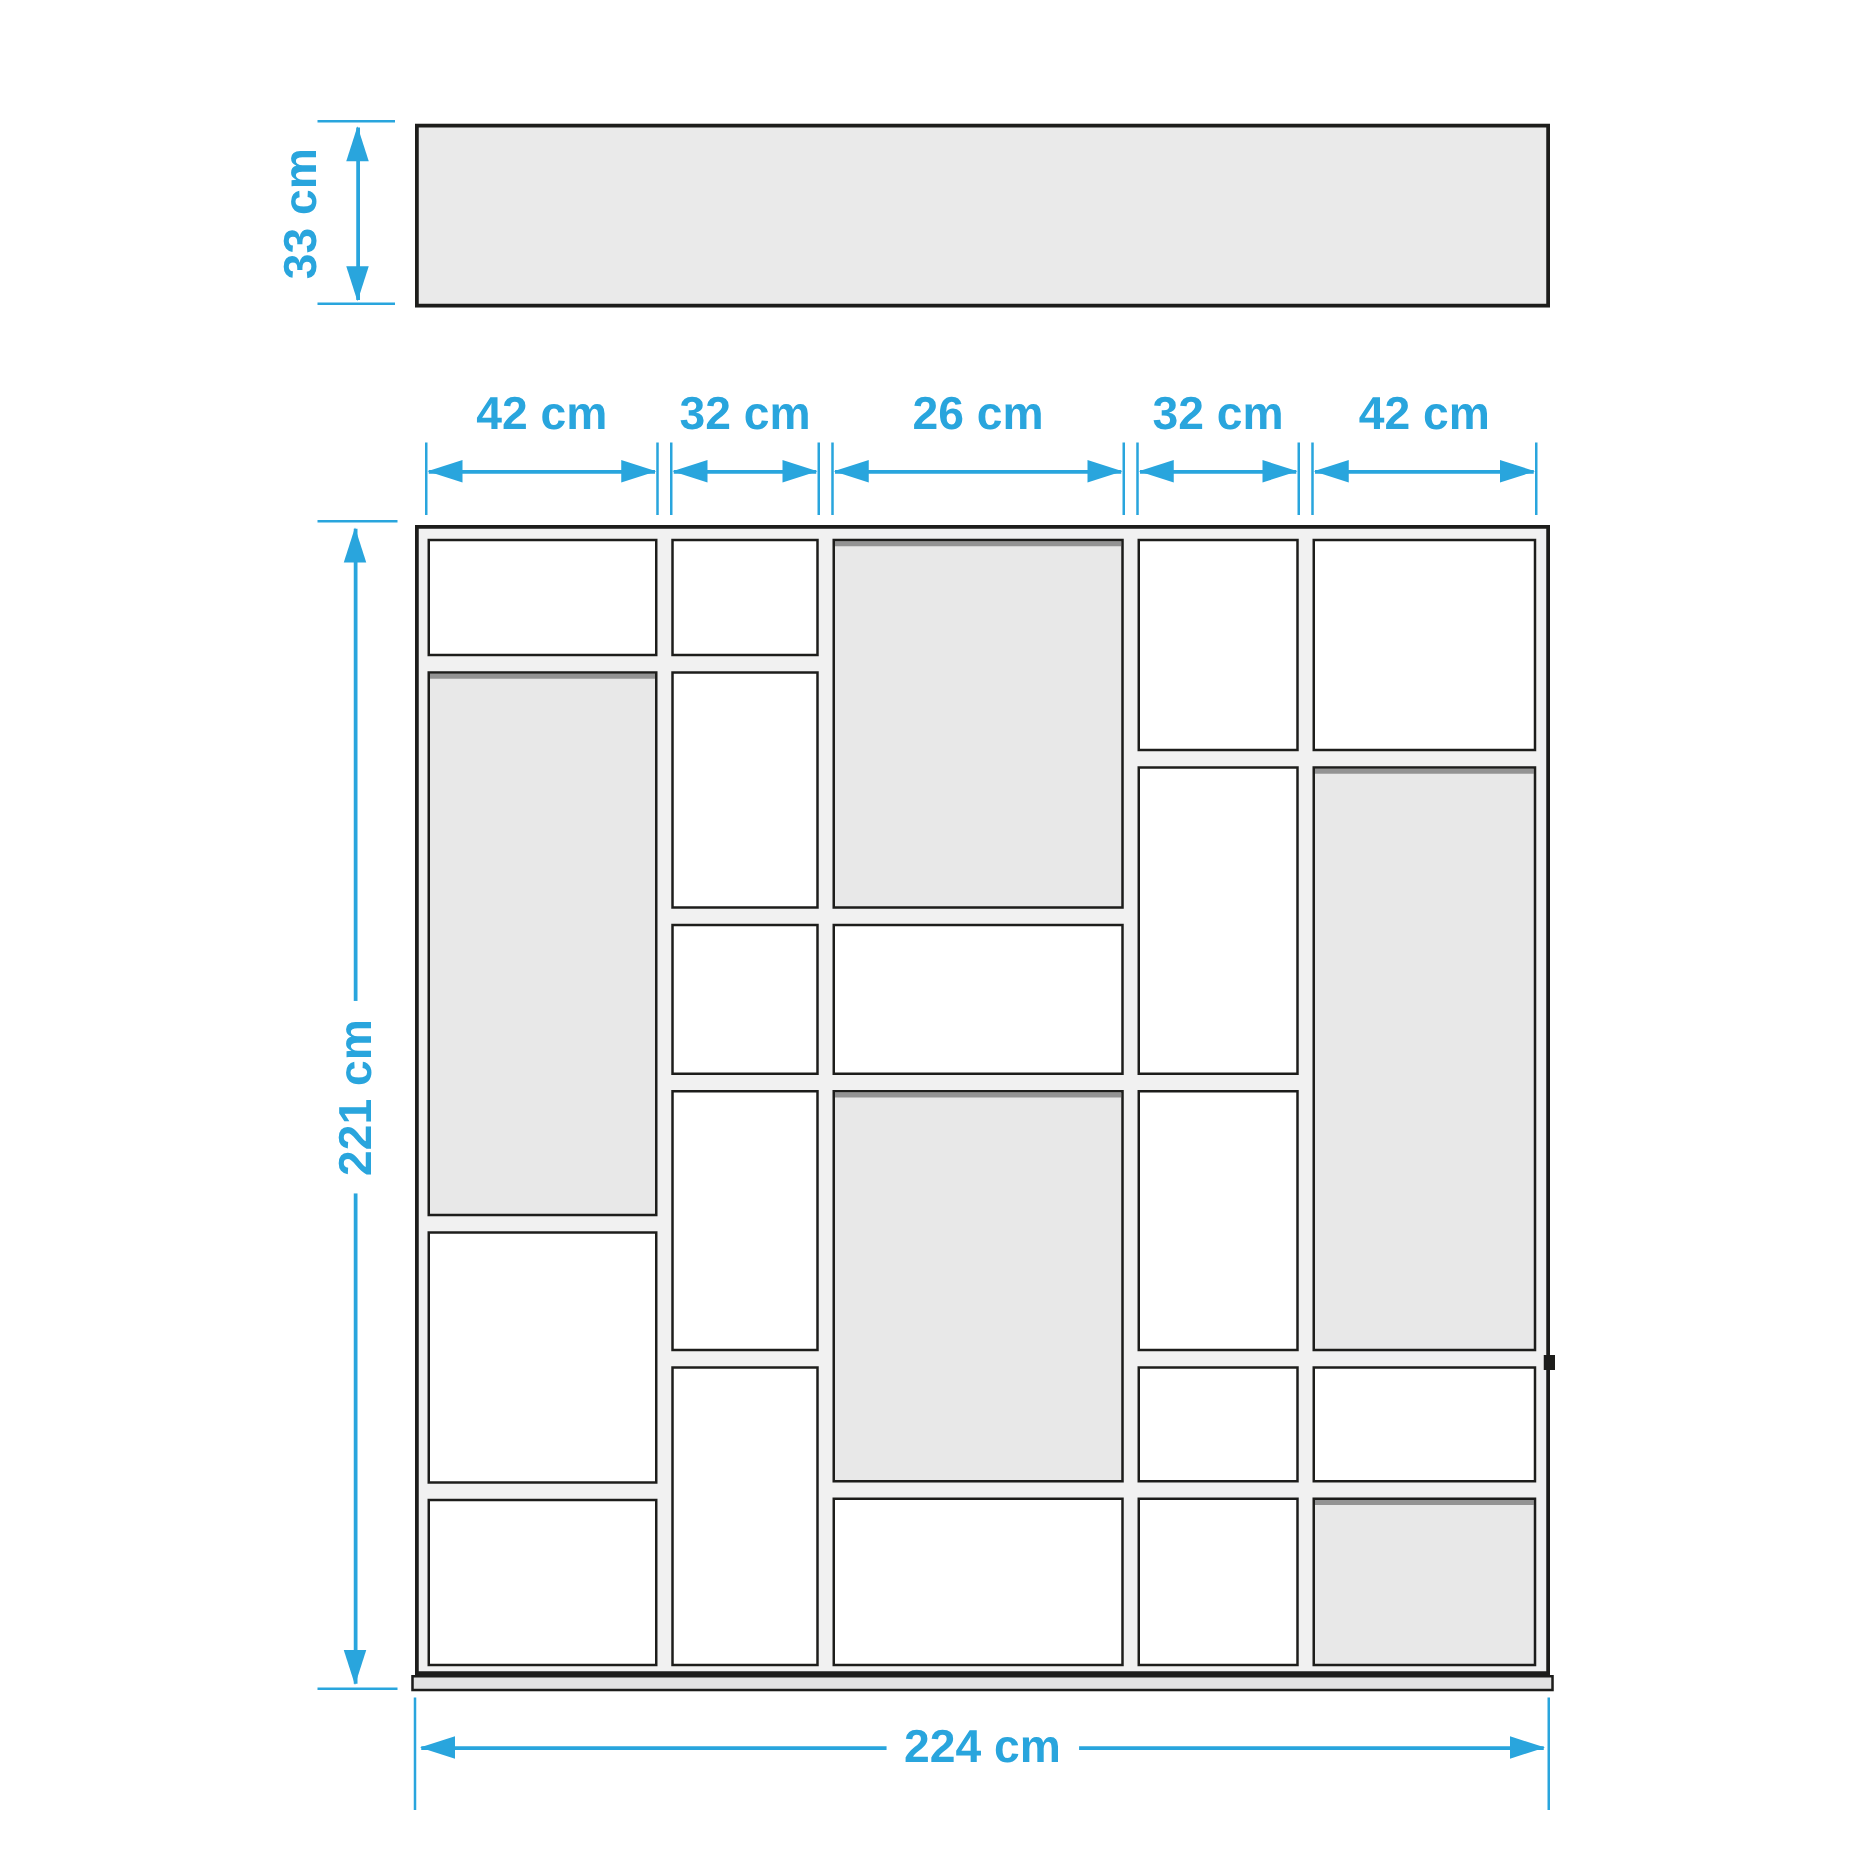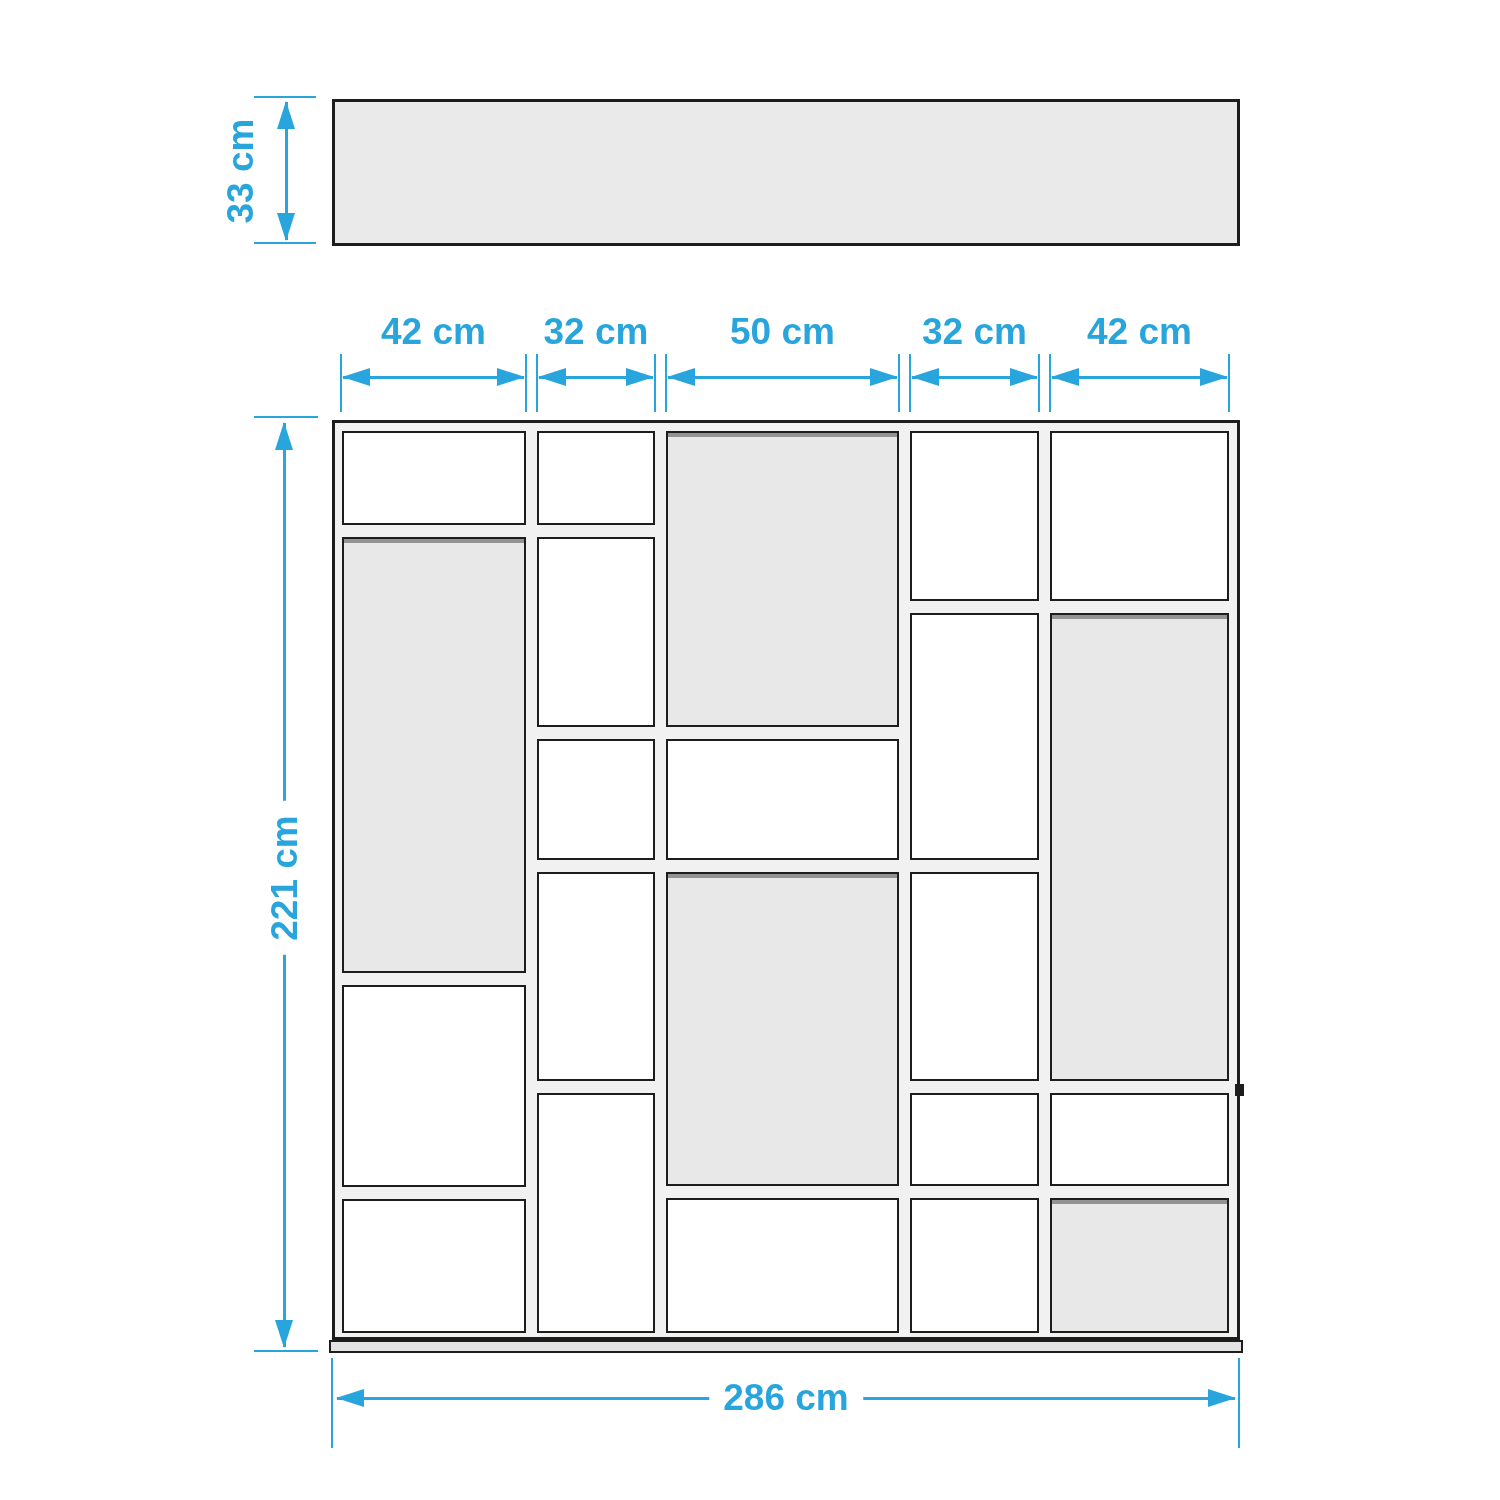--- a/index.html
+++ b/index.html
@@ -33,26 +33,26 @@
              transform:translate(-50%,-50%);}
   .dim-label.rot{transform:translate(-50%,-50%) rotate(-90deg);}
   .dim-label.mask{background:#ffffff;padding:2px 14px;}
 </style>
 </head>
 <body>
 
 <div class="stage">
   <div class="dim-label" id="lbl-w1" style="left: 433.5px; top: 331px;">42 cm</div>
   <div class="dim-label" id="lbl-w2" style="left: 596px; top: 331px;">32 cm</div>
-  <div class="dim-label" id="lbl-w3" style="left: 782.5px; top: 331px;">50 cm</div>
+  <div class="dim-label" id="lbl-w3" style="left: 782.5px; top: 331px;">26 cm</div>
   <div class="dim-label" id="lbl-w4" style="left: 974.5px; top: 331px;">32 cm</div>
   <div class="dim-label" id="lbl-w5" style="left: 1139.5px; top: 331px;">42 cm</div>
   <div class="dim-label rot" id="lbl-depth" style="left: 240px; top: 171px;">33 cm</div>
   <div class="dim-label rot mask" id="lbl-height" style="left: 284px; top: 878px;">221 cm</div>
-  <div class="dim-label mask" id="lbl-width-total" style="left: 786px; top: 1397px;">286 cm</div>
+  <div class="dim-label mask" id="lbl-width-total" style="left: 786px; top: 1397px;">224 cm</div>
 <div class="rect tv" style="left: 332px; top: 99px; width: 908px; height: 147px;"></div>
     <div class="ext" style="left: 254px; top: 95.75px; width: 62px; height: 2.5px;"></div>
     <div class="ext" style="left: 254px; top: 241.75px; width: 62px; height: 2.5px;"></div>
     <div class="dline" style="left: 284.5px; top: 102px; width: 3px; height: 138px;"></div>
     <div class="arr arr-up" style="left: 277px; top: 101px;"></div>
     <div class="arr arr-down" style="left: 277px; top: 213px;"></div>
     <div class="rect frame" style="left: 332px; top: 420px; width: 908px; height: 920px;"></div>
     <div class="cell" style="left: 342px; top: 431px; width: 184px; height: 94px;"></div>
     <div class="cell back" style="left: 342px; top: 537px; width: 184px; height: 436px;"></div>
     <div class="cell" style="left: 342px; top: 985px; width: 184px; height: 202px;"></div>

